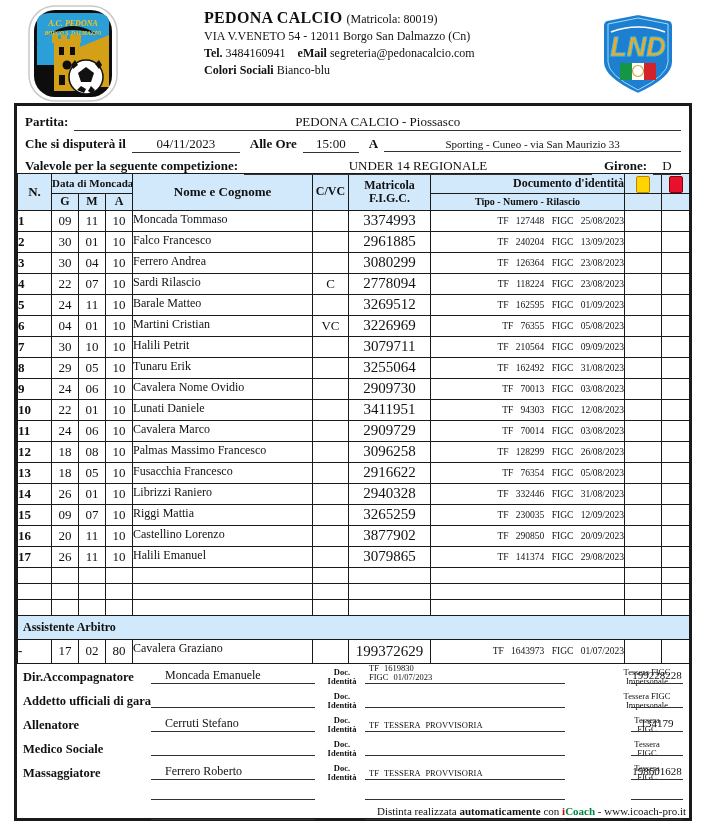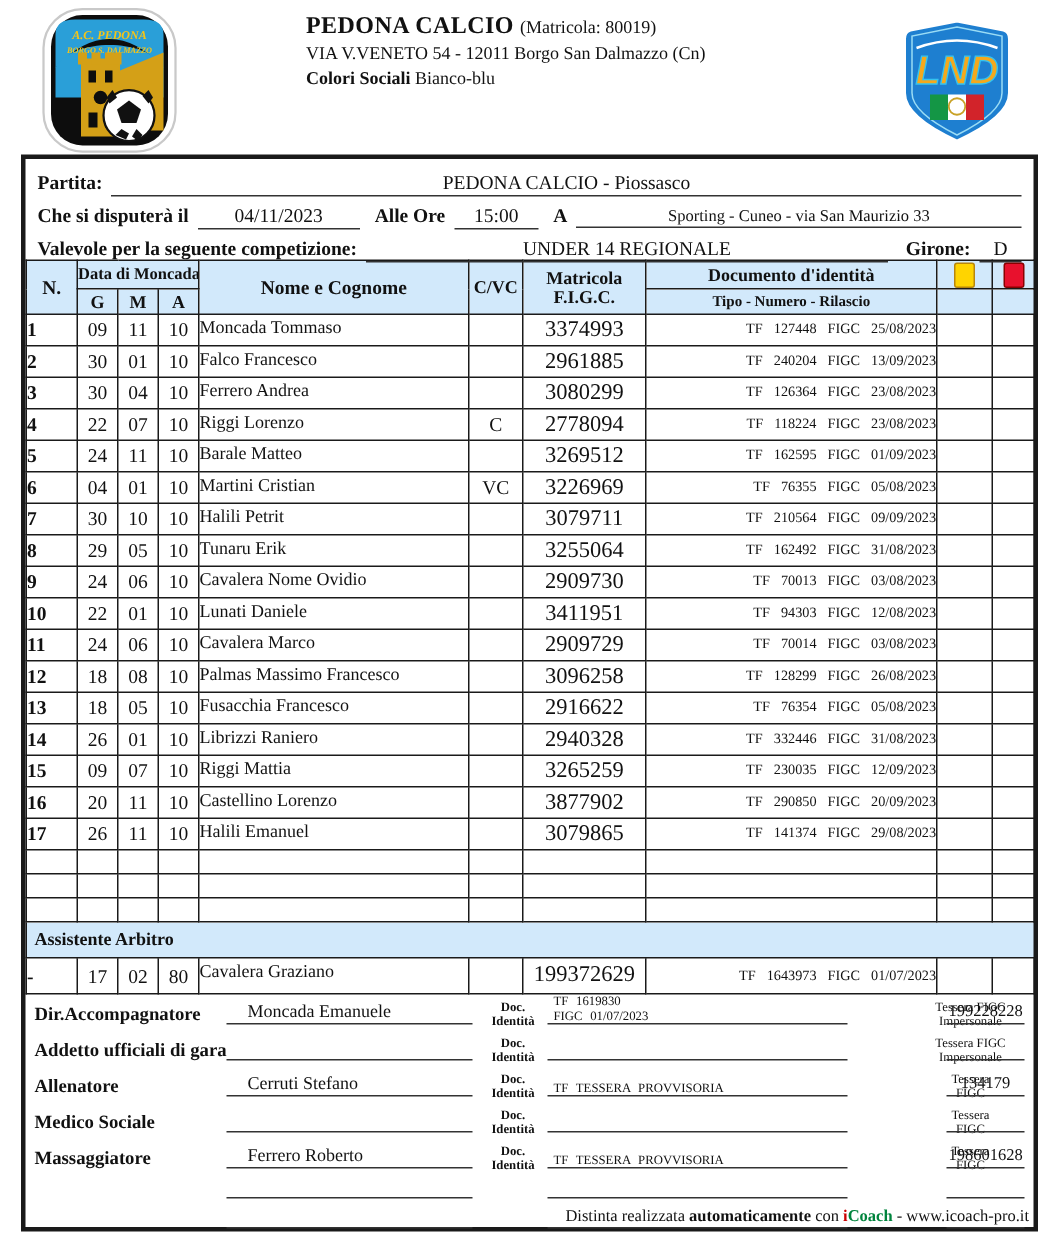--- a/index.html
+++ b/index.html
@@ -29,21 +29,21 @@
   
   table.players{border-collapse:collapse;width:672px;table-layout:fixed;margin:0;}
   table.players th,table.players td{border:1px solid #1a1a1a;padding:0;overflow:hidden;white-space:nowrap;}
   table.players thead th{background:#d2e9fb;font-weight:bold;}
   th.h-n{font-size:13px;}
   th.h-birth{font-size:11px;height:18px;}
   th.h-gma{font-size:12px;height:16px;}
   th.h-name{font-size:13px;}
   th.h-cvc{font-size:12px;}
   th.h-matricola{font-size:12px;line-height:13px;}
-  th.h-doc1{font-size:12px;height:18px;}
+  th.h-doc1{font-size:12px;height:18px;text-align:right;}
   th.h-doc2{font-size:10px;height:16px;}
   th.h-card{height:18px;}
   .card{display:inline-block;width:12px;height:15px;border-radius:2px;vertical-align:middle;}
   .card.yellow{background:#ffd400;border:1px solid #b8860b;}
   .card.red{background:#e8112d;border:1px solid #8b0000;}
 
   td.n{font-weight:bold;font-size:13px;padding-left:3px;height:20px;}
   td.gma{text-align:center;font-size:13px;}
   td.name{font-size:12px;padding-left:10px;vertical-align:top;line-height:17px;}
   td.cvc{text-align:center;font-size:13px;}
@@ -108,20 +108,26 @@
     <polygon points="67,85 63,81 60,86 64,89" fill="#111"></polygon>
   </svg>
 </div>
 
 <div class="club-info">
   <div>
     <span class="club-title">PEDONA CALCIO</span>
     <span class="club-matricola"> <span>(Matricola: 80019)</span></span>
   </div>
   <div class="club-line">VIA V.VENETO 54 - 12011 Borgo San Dalmazzo (Cn)</div>
+  <div class="club-line">
+    <span class="lbl">Tel.</span>
+    <span>3484160941</span>&nbsp;&nbsp;&nbsp;
+    <span class="lbl">eMail</span>
+    <span>segreteria@pedonacalcio.com</span>
+  </div>
   <div class="club-line">
     <span class="lbl">Colori Sociali</span>
     <span>Bianco-blu</span>
   </div>
 </div>
 
 <div class="lnd-logo">
   <svg width="82" height="88" viewBox="0 0 82 88">
     <path d="M41,4 L72,10 Q76,11 76,16 L76,52 Q76,68 41,84 Q6,68 6,52 L6,16 Q6,11 10,10 Z" fill="#1e7fd0" stroke="#ffffff" stroke-width="2"></path>
     <path d="M41,8 L71,14 L71,52 Q71,65 41,80 Q11,65 11,52 L11,14 Z" fill="none" stroke="#9adcf5" stroke-width="1"></path>
@@ -234,21 +240,21 @@
           <td class="matricola">3080299</td>
           <td class="doc">TF 126364 FIGC 23/08/2023</td>
           <td class="card-cell"></td>
           <td class="card-cell"></td>
         </tr>
         <tr>
           <td class="n">4</td>
           <td class="gma">22</td>
           <td class="gma">07</td>
           <td class="gma">10</td>
-          <td class="name">Riggi Lorenzo</td>
+          <td class="name">Sardi Rilascio</td>
           <td class="cvc">C</td>
           <td class="matricola">2778094</td>
           <td class="doc">TF 118224 FIGC 23/08/2023</td>
           <td class="card-cell"></td>
           <td class="card-cell"></td>
         </tr>
         <tr>
           <td class="n">5</td>
           <td class="gma">24</td>
           <td class="gma">11</td>

